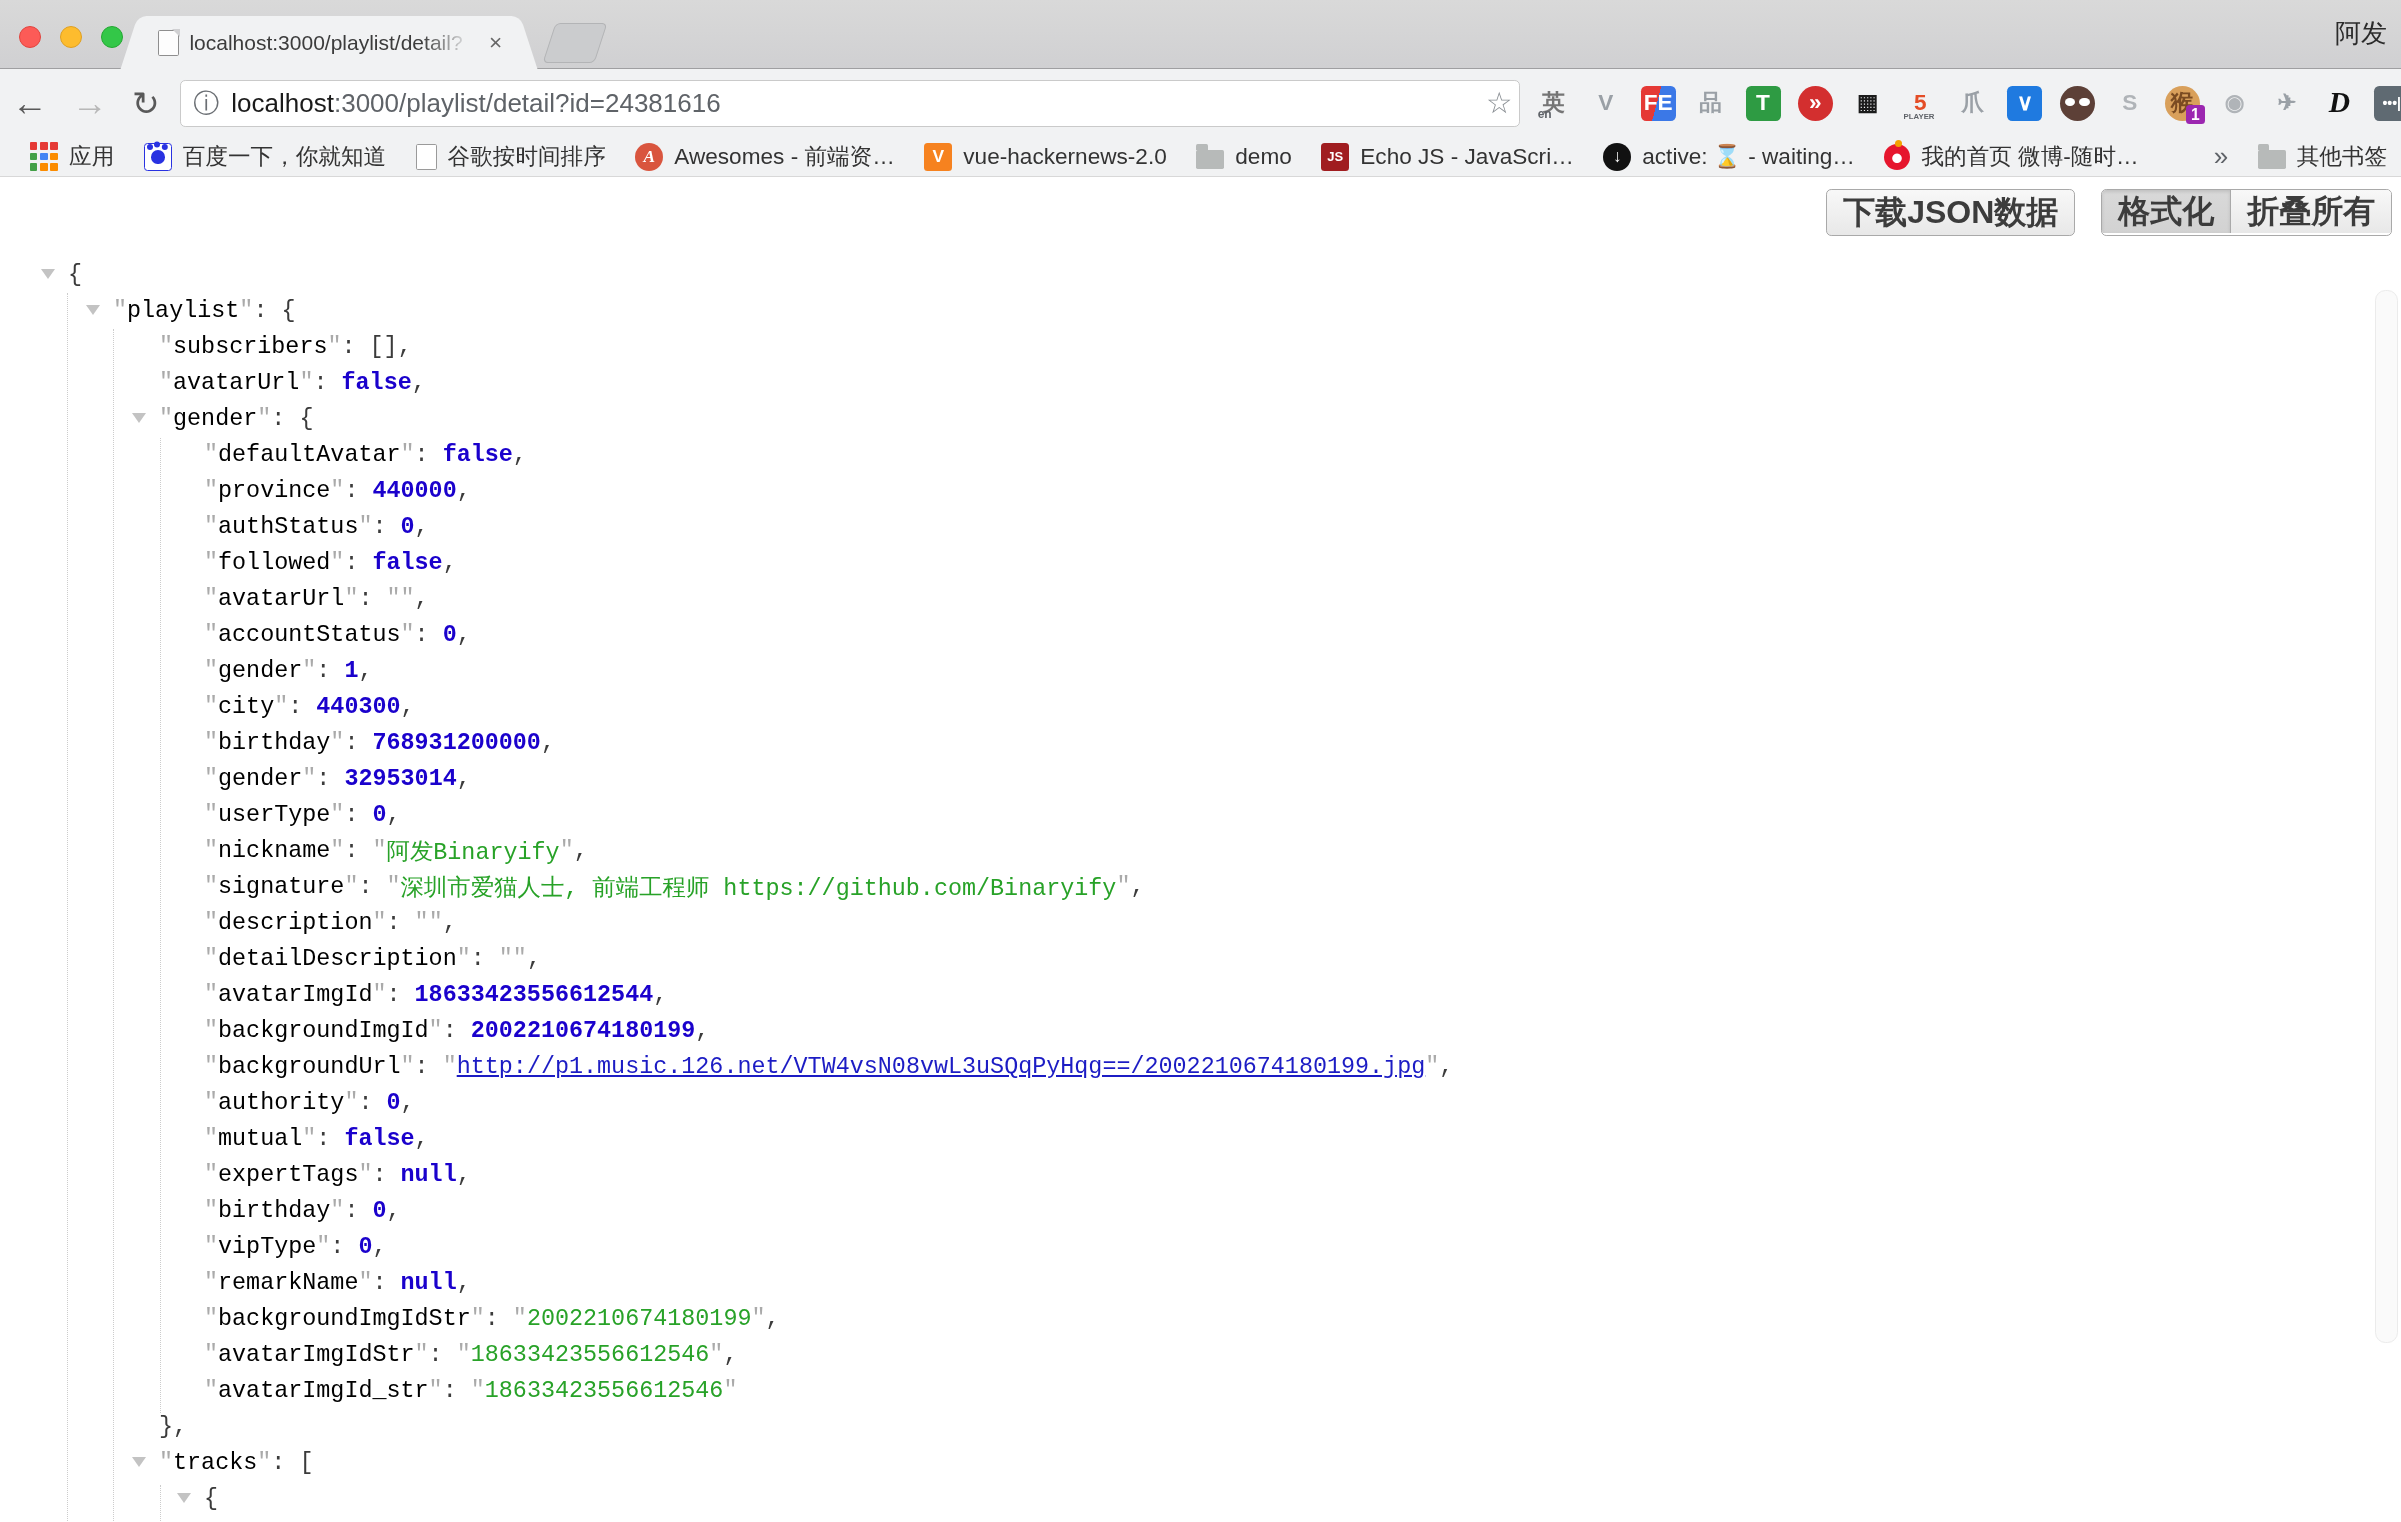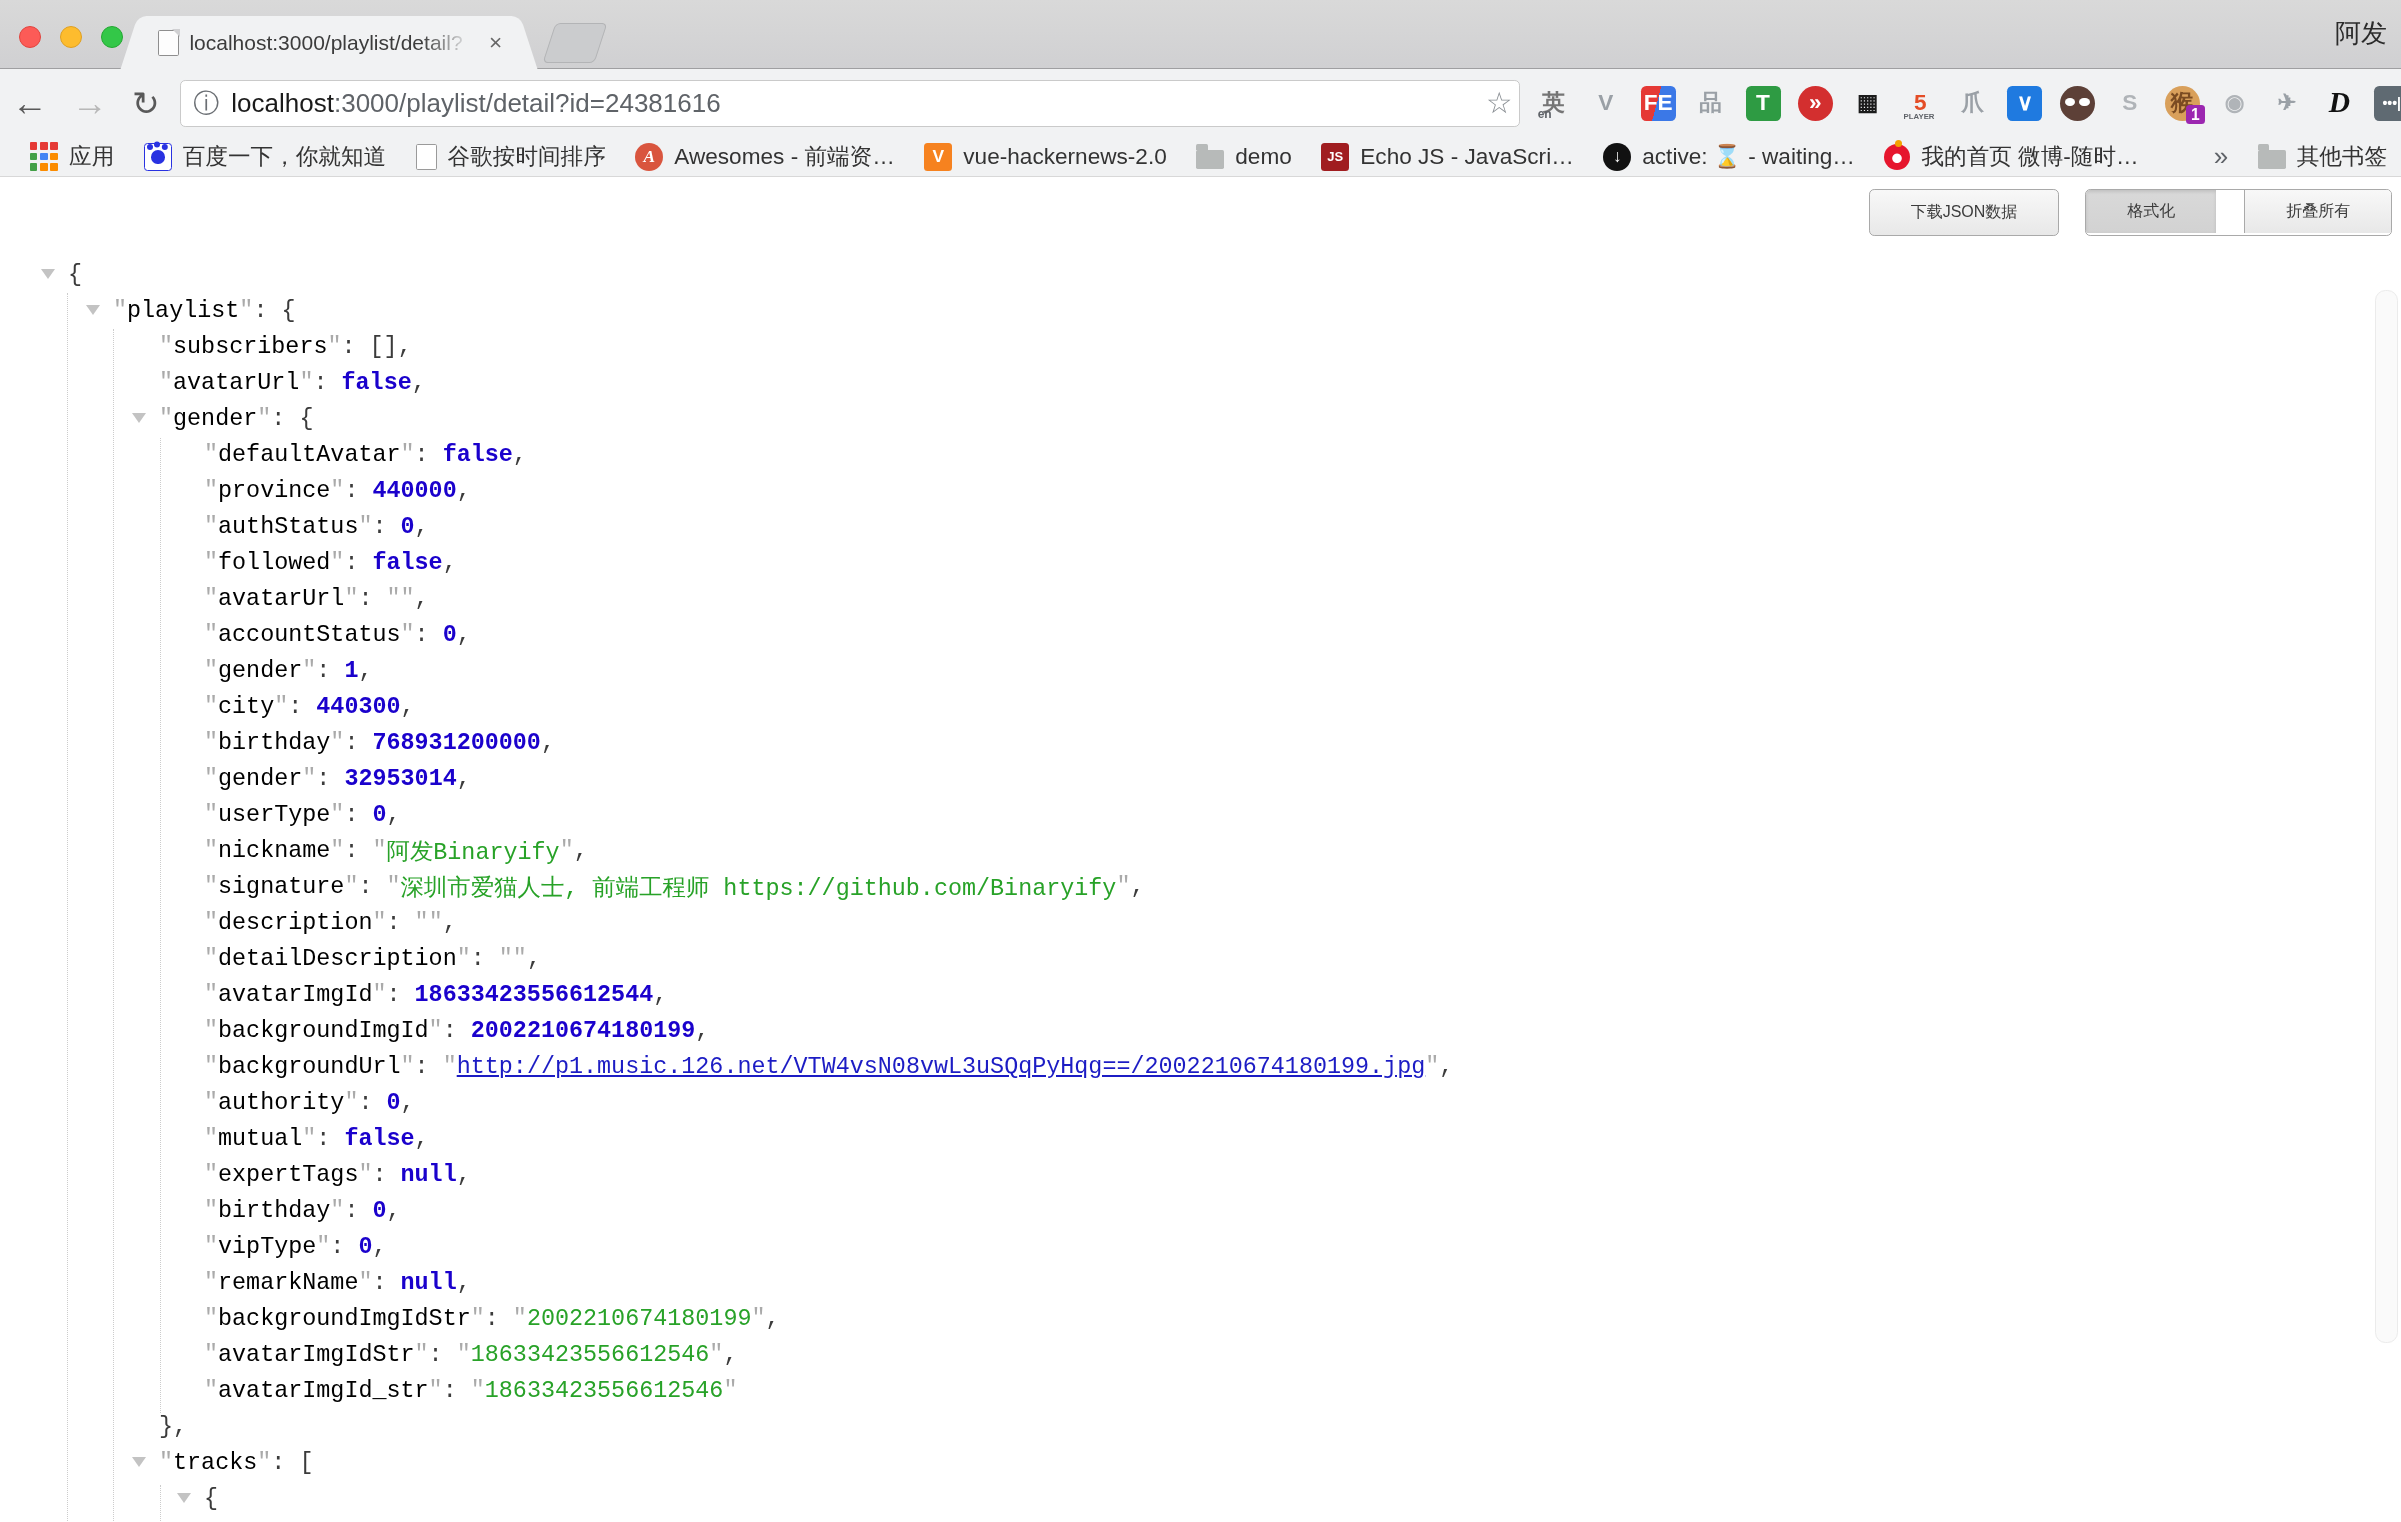--- a/index.html
+++ b/index.html
@@ -71,25 +71,25 @@
   .folder{width:28px;height:19px;background:#b7bab9;border-radius:1.7px;position:relative;margin-top:5.2px;}
   .folder::before{content:"";position:absolute;top:-5.2px;left:0;width:11.3px;height:5.2px;background:#b7bab9;border-radius:1.7px 1.7px 0 0;}
   .circle-ico{width:28px;height:28px;border-radius:50%;display:flex;align-items:center;justify-content:center;color:#fff;font-size:17.4px;font-weight:bold;}
   .weibo-eye{width:26px;height:26px;border-radius:50%;background:radial-gradient(circle at 50% 55%, #fff 0 4.3px, #e6162d 5.2px 100%);position:relative;}
   .weibo-eye::before{content:"";position:absolute;top:-3.5px;left:10.4px;width:7px;height:7px;background:#f4a100;border-radius:50%;}
 
   
   .page{position:absolute;left:0;top:177px;width:2401px;height:1346px;background:#fff;}
   .btnrow{position:absolute;top:12px;right:8.7px;display:flex;align-items:flex-start;}
   .jf-btn{height:47px;border:1.7px solid #a9a9a9;border-radius:5.2px;background:linear-gradient(#f8f8f8,#e8e8e8);
-    font-size:16px;color:#3c3c3c;display:flex;align-items:center;justify-content:center;padding:0 41px;box-sizing:border-box;}
+    font-size:32px;color:#3c3c3c;display:flex;align-items:center;justify-content:center;padding:0 16px;box-sizing:border-box;font-weight:bold;}
   .seg{display:flex;margin-left:26px;border:1.7px solid #a9a9a9;border-radius:5.2px;overflow:hidden;height:47px;box-sizing:border-box;}
   .seg .jf-btn{border:none;border-radius:0;height:43px;}
   .seg .jf-btn.active{background:linear-gradient(#d9d9d9,#d2d2d2);box-shadow:inset 0 1.7px 3.5px rgba(0,0,0,.12);}
-  .seg .jf-btn + .jf-btn{border-left:1.7px solid #a9a9a9;margin-left:28px;}
+  .seg .jf-btn + .jf-btn{border-left:1.7px solid #a9a9a9;}
 
   
   .json{position:absolute;left:0;top:80px;width:2401px;height:1266px;
     font-family:"Liberation Mono","DejaVu Sans Mono",monospace;font-size:23.4px;}
   .jline{position:relative;height:36px;display:flex;align-items:center;white-space:pre;}
   .tri{position:absolute;top:12px;width:0;height:0;border-left:7.8px solid transparent;
     border-right:7.8px solid transparent;border-top:10.4px solid #c3c3c3;}
   .q{color:#aaaaaa;}
   .kk{color:#000;}
   .pp{color:#3b3b3b;}

